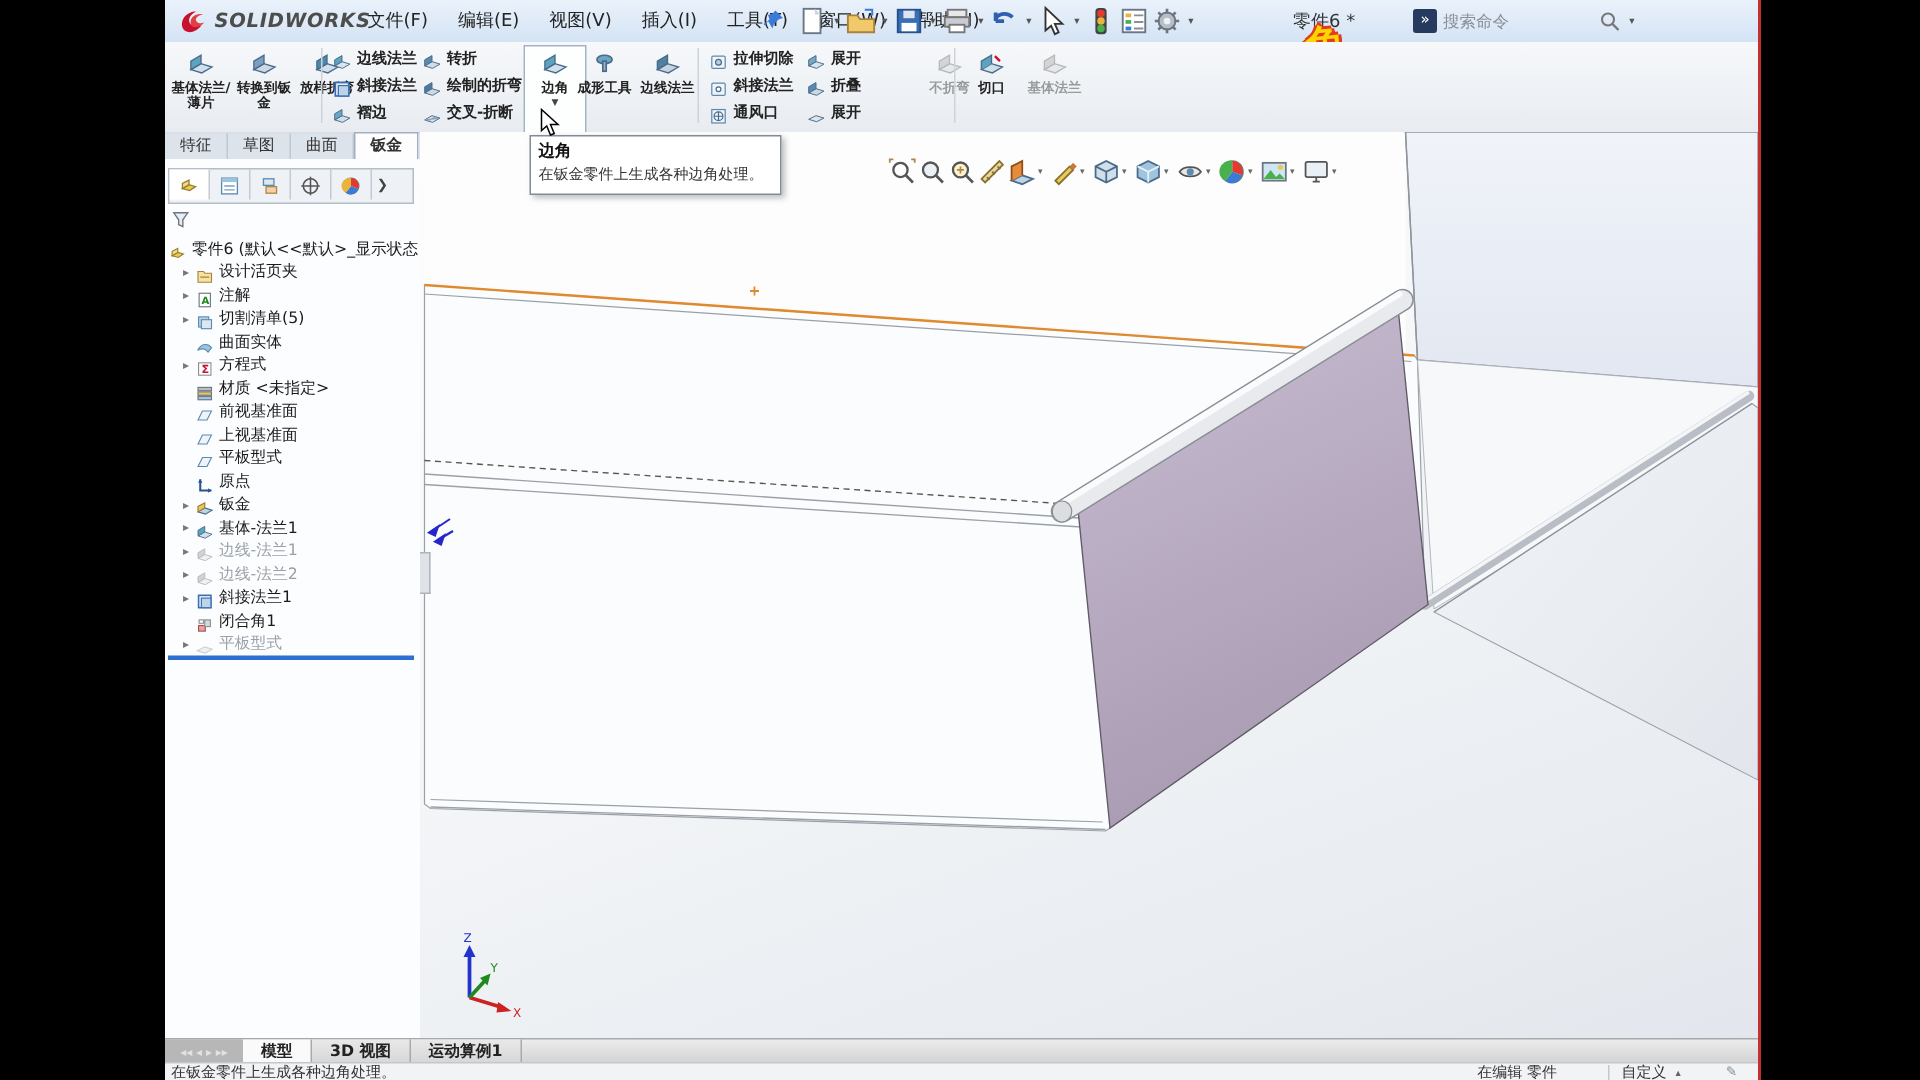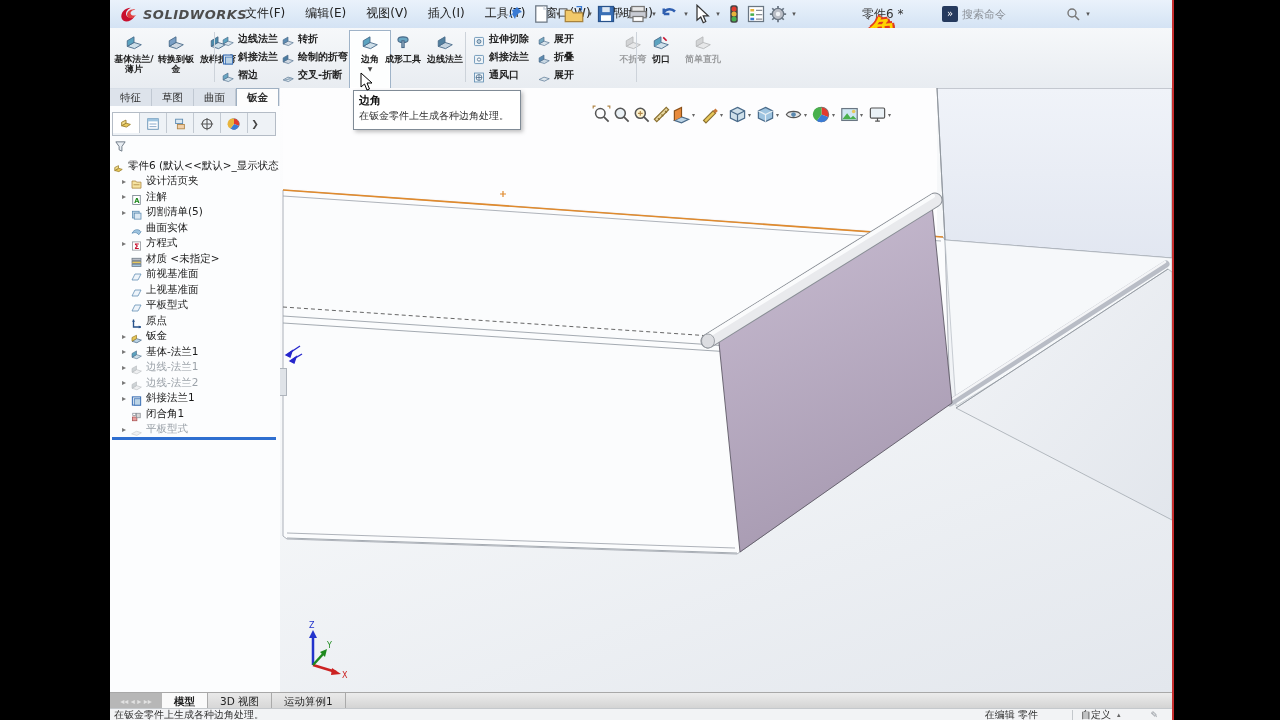--- a/index.html
+++ b/index.html
@@ -75,21 +75,21 @@
     background:linear-gradient(160deg,#fdfdfe 0%,#f4f6f8 45%,#e3e7ed 100%);}
   #model-svg{position:absolute;left:0;top:0;}
   #headsup{position:absolute;left:312px;top:16px;height:20px;display:flex;align-items:center;gap:1px;z-index:20;}
   .hu-btn{width:19px;height:19px;display:flex;align-items:center;justify-content:center;}
   .hu-caret{font-size:6px;color:#666;width:7px;}
   #edge-handle{position:absolute;left:0px;top:280px;width:6px;height:26px;background:#dfe3e8;border:1px solid #aeb4bc;border-left:none;}
   
   #bottom-tabs{position:absolute;left:0;top:692px;width:1062px;height:16px;background:linear-gradient(#ececec,#d2d2d2);
     border-top:1px solid #a8a8a8;display:flex;align-items:stretch;}
   #tabnav{width:52px;background:#b7b7b7;display:flex;align-items:center;justify-content:center;gap:3px;color:#e2e2e2;font-size:8px;}
-  .btab{font-size:10.5px;color:#222;padding:0 12px;line-height:16px;border-right:1px solid #aaa;background:linear-gradient(#e9e9e9,#d6d6d6);}
+  .btab{font-size:10.5px;color:#222;padding:0 12px;line-height:16px;border-right:1px solid #aaa;background:linear-gradient(#e9e9e9,#d6d6d6);font-weight:bold;}
   .btab.active{background:#fafafa;font-weight:bold;}
   
   #statusbar{position:absolute;left:0;top:708px;width:1062px;height:12px;background:#f2f3f5;border-top:1px solid #c4c8cc;
     display:flex;align-items:center;font-size:10px;color:#333;}
   #status-msg{margin-left:4px;flex:1;}
   #status-mode{margin-right:26px;}
   #status-custom{margin-right:30px;display:flex;gap:6px;align-items:center;}
   #status-icon{margin-right:14px;color:#8a8f96;font-size:9px;}
   .vsep{width:1px;height:10px;background:#c4c8cc;margin:0 8px;}
 </style>
@@ -369,21 +369,21 @@
               <path d="M8 7.5 L8 2.5 L2 6 L2 11" fill="#5ba3c0" stroke="#4a6b8a" stroke-width="0.8"></path>
               <path d="M10 3 L13 6" stroke="#c8102e" stroke-width="1.4"></path>
             </svg></span>
           <span class="blabel">切口</span>
         </div>
         <div class="bigbtn grayed">
           <span class="bicon"><svg viewBox="0 0 16 16" width="100%" height="100%">
               <path d="M2 11 L8 7.5 L14.5 9.5 L8.5 13 Z" fill="#d8d8d8" stroke="#4a6b8a" stroke-width="0.8"></path>
               <path d="M2 11 L8 7.5 L8 2.5 L2 6 Z" fill="#a8a8a8" stroke="#4a6b8a" stroke-width="0.8"></path>
             </svg></span>
-          <span class="blabel">简单直孔</span>
+          <span class="blabel">基体法兰</span>
         </div>
       </div>
     </div>
 
   <div id="cmdtabs">
       <span class="ctab">特征</span>
       <span class="ctab">草图</span>
       <span class="ctab">曲面</span>
       <span class="ctab active">钣金</span>
       <span class="ctab">焊件</span>

